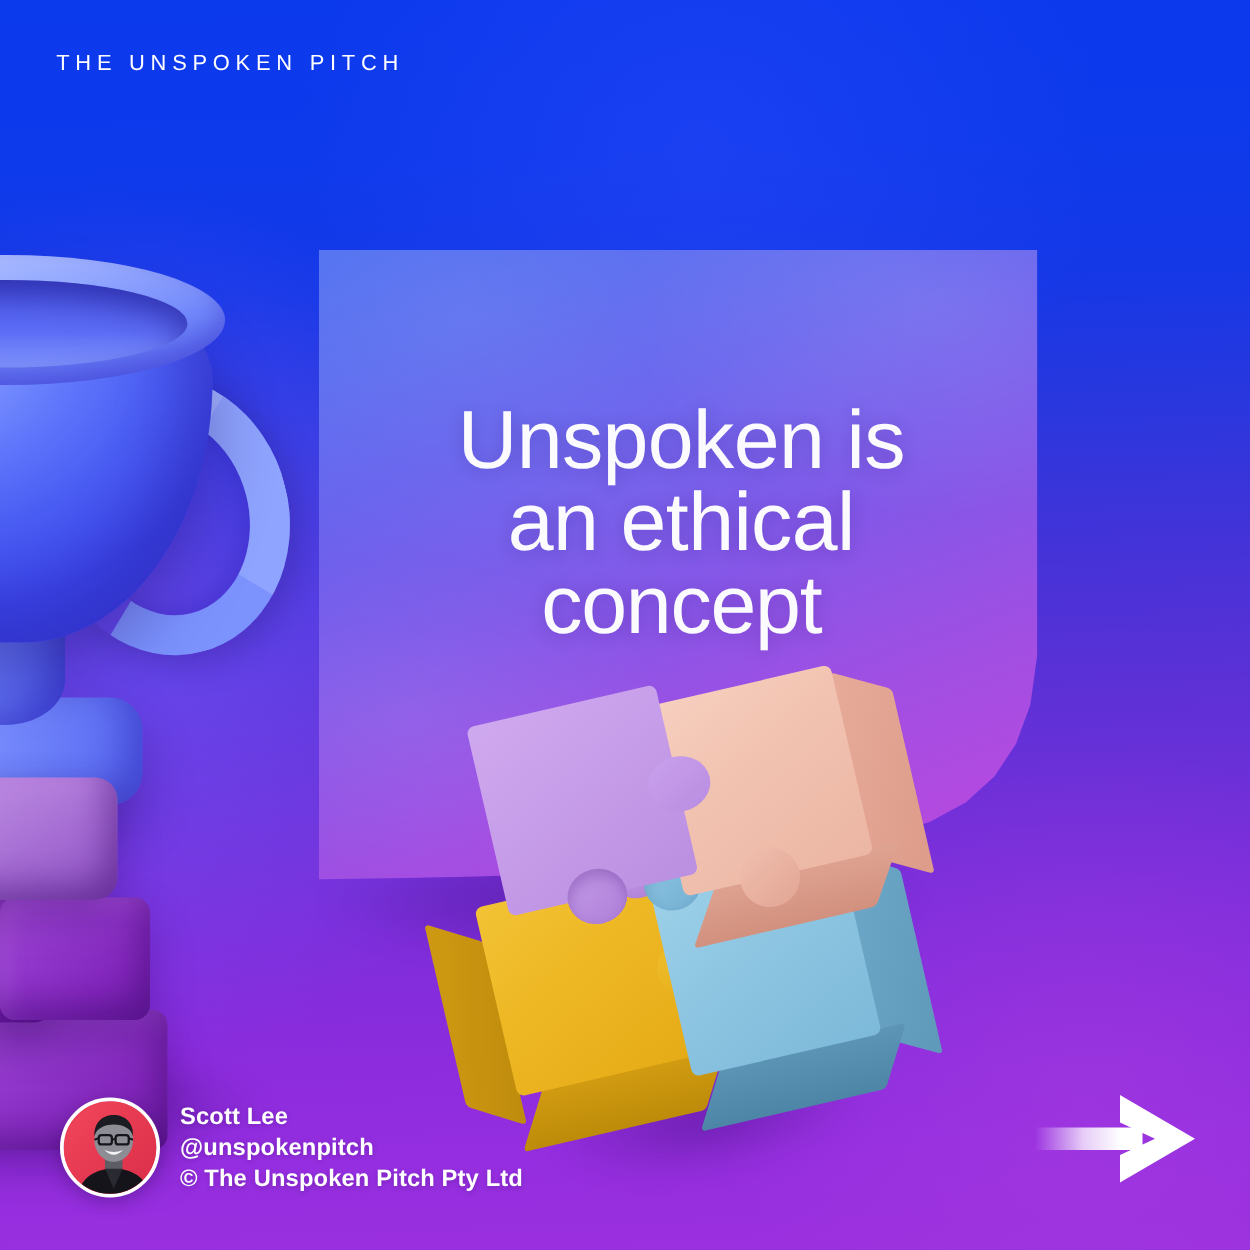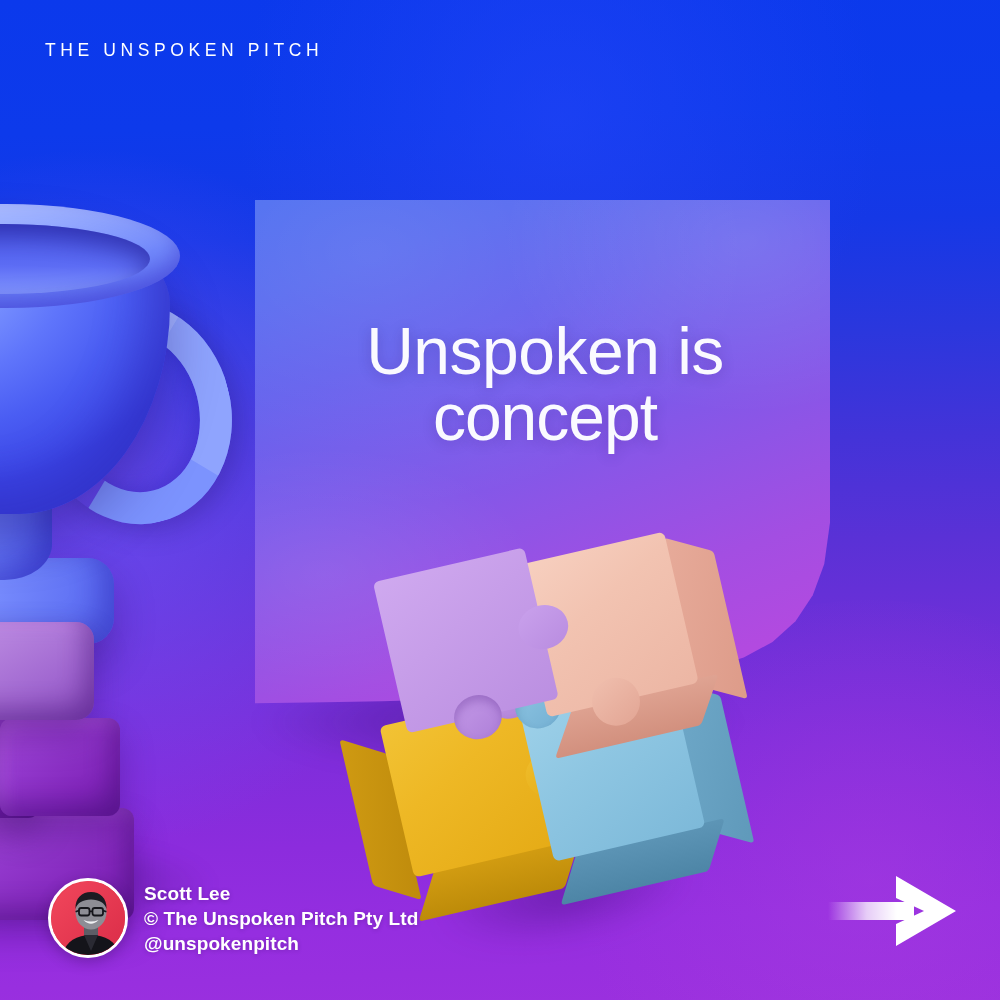--- a/index.html
+++ b/index.html
@@ -396,20 +396,21 @@
 
   <div class="quote-card-shadow"></div>
   <div class="quote-card">
     <div class="quote-card-face">
       <div class="quote-card-sheen"></div>
     </div>
   </div>
 
   <div class="quote-text">
     <span class="quote-line">Unspoken is</span>
+    <span class="quote-line">an ethical</span>
     <span class="quote-line strong">concept</span>
   </div>
 
   <div class="puzzle-shadow"></div>
   <div class="puzzle">
 
     <div class="pz pz-gold">
       <div class="pz-side side-l"></div>
       <div class="pz-side side-b"></div>
       <div class="pz-face"></div>
@@ -469,22 +470,22 @@
           <path d="M38.5 30.4 h3" stroke="#15151b" stroke-width="1.6"></path>
           <path d="M28 29.5 L24.6 30.8" stroke="#15151b" stroke-width="1.6"></path>
           <path d="M52 29.5 L55.4 30.8" stroke="#15151b" stroke-width="1.6"></path>
 
           <path d="M32.5 39 Q40 46.5 47.5 39 Q40 42 32.5 39 Z" fill="#f2f2f5"></path>
         </g>
       </svg>
     </div>
     <div class="byline">
       <span class="line">Scott Lee</span>
+      <span class="line">@unspokenpitch</span>
       <span class="line">© The Unspoken Pitch Pty Ltd</span>
-      <span class="line">@unspokenpitch</span>
     </div>
   </div>
 
   <div class="next-arrow">
     <svg width="132" height="74" viewBox="0 0 132 74">
       <defs>
         <linearGradient id="tailfade" x1="0" y1="0" x2="1" y2="0">
           <stop offset="0%" stop-color="#ffffff" stop-opacity="0"></stop>
           <stop offset="45%" stop-color="#ffffff" stop-opacity="0.75"></stop>
           <stop offset="80%" stop-color="#ffffff" stop-opacity="1"></stop>

